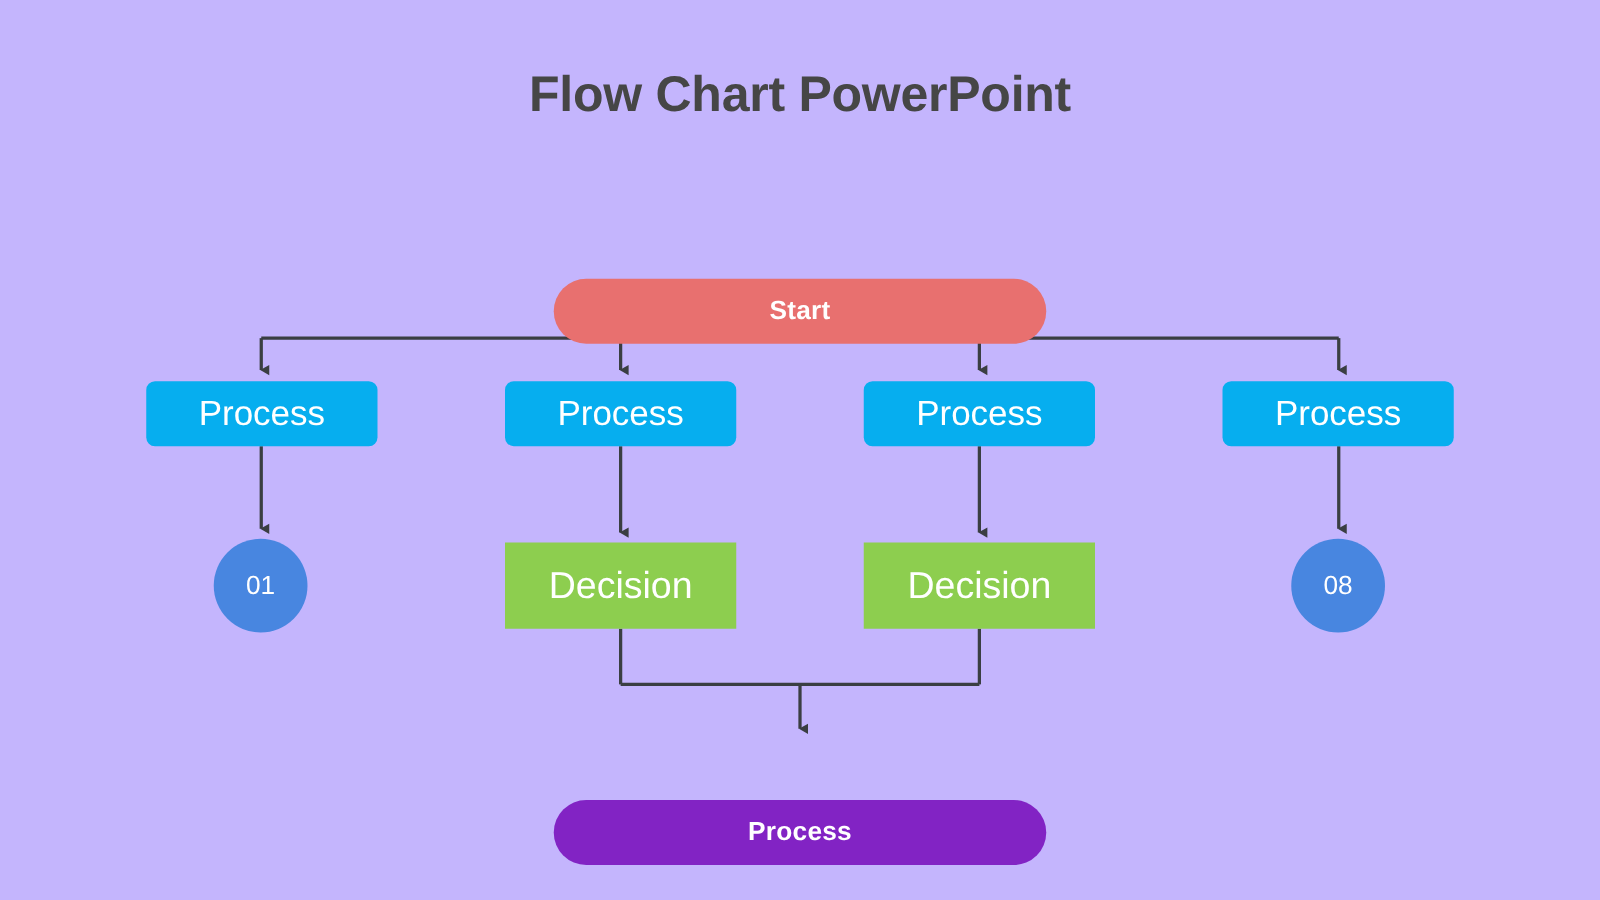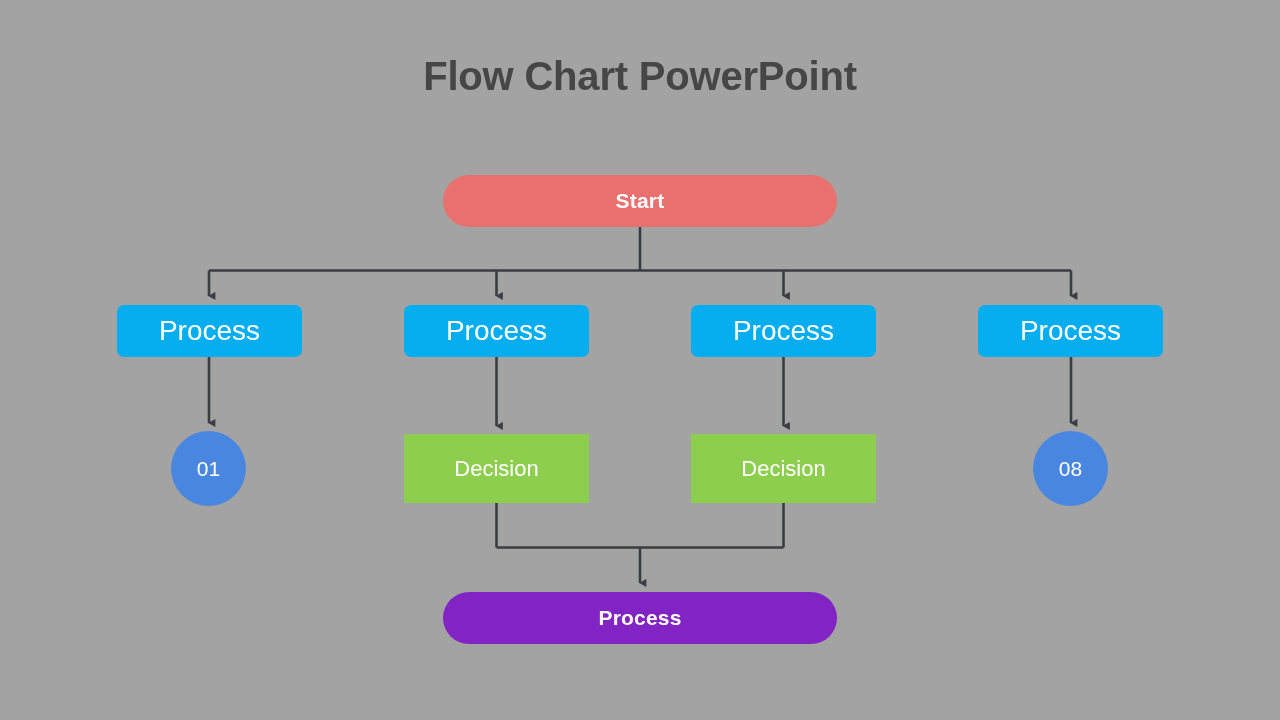--- a/index.html
+++ b/index.html
@@ -12,21 +12,21 @@
     height: 720px;
     font-family: "Liberation Sans", sans-serif;
     overflow: hidden;
     position: relative;
   }
   #slide {
     position: absolute;
     inset: 0;
     width: 1280px;
     height: 720px;
-    background: #a3a3a3;
+    background: #c4b5fd;
   }
 
   
   #chart-title {
     position: absolute;
     left: 0;
     top: 52px;
     width: 1280px;
     text-align: center;
     font-size: 40px;
@@ -57,31 +57,32 @@
     color: #ffffff;
     text-align: center;
     white-space: nowrap;
   }
 
   .node-terminator {
     border-radius: 999px;
     font-size: 21px;
     font-weight: bold;
     letter-spacing: 0.2px;
+    margin-top: 48px;
   }
 
   .node-process {
     border-radius: 7px;
     font-size: 28px;
     font-weight: normal;
   }
 
   .node-decision {
     border-radius: 0;
-    font-size: 22px;
+    font-size: 30px;
     font-weight: normal;
   }
 
   .node-circle {
     border-radius: 50%;
     font-size: 21px;
     font-weight: normal;
   }
 
   

